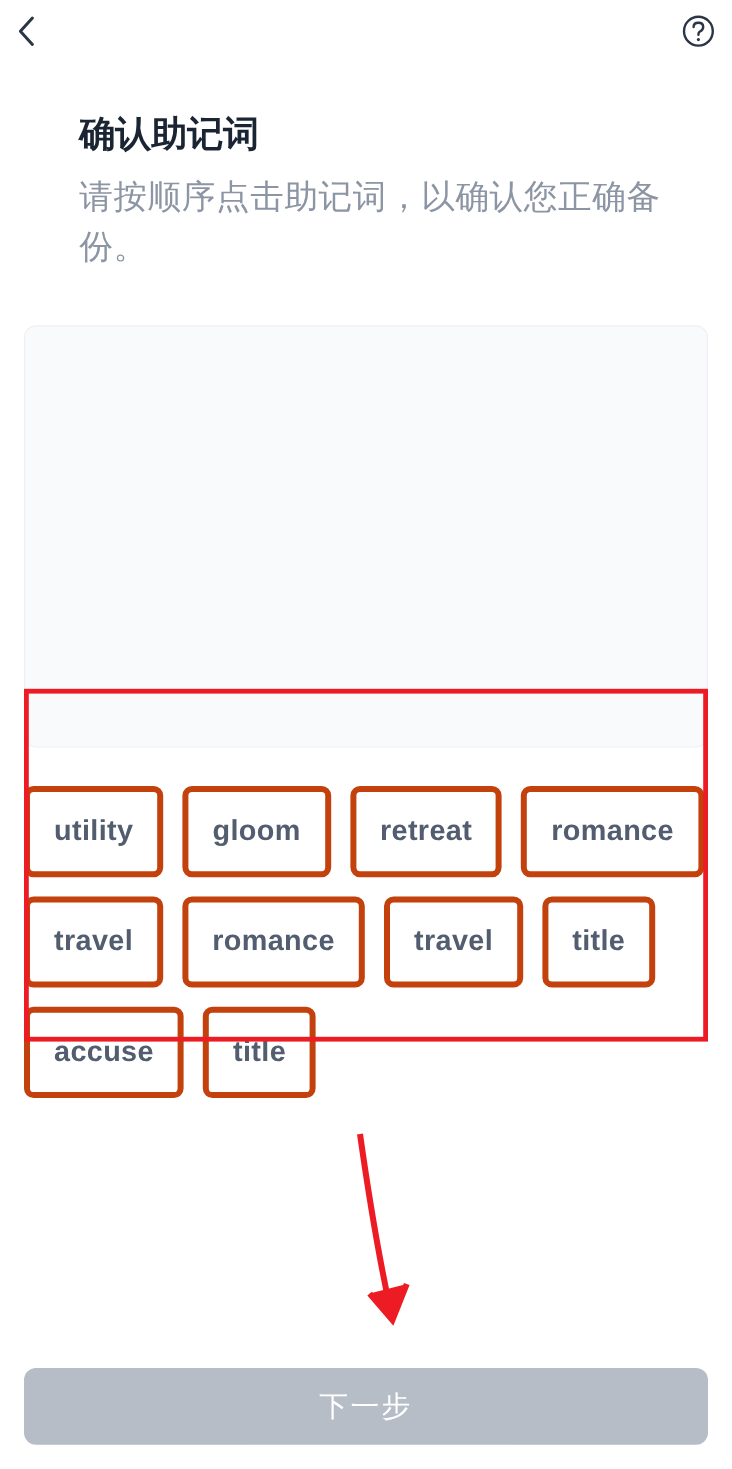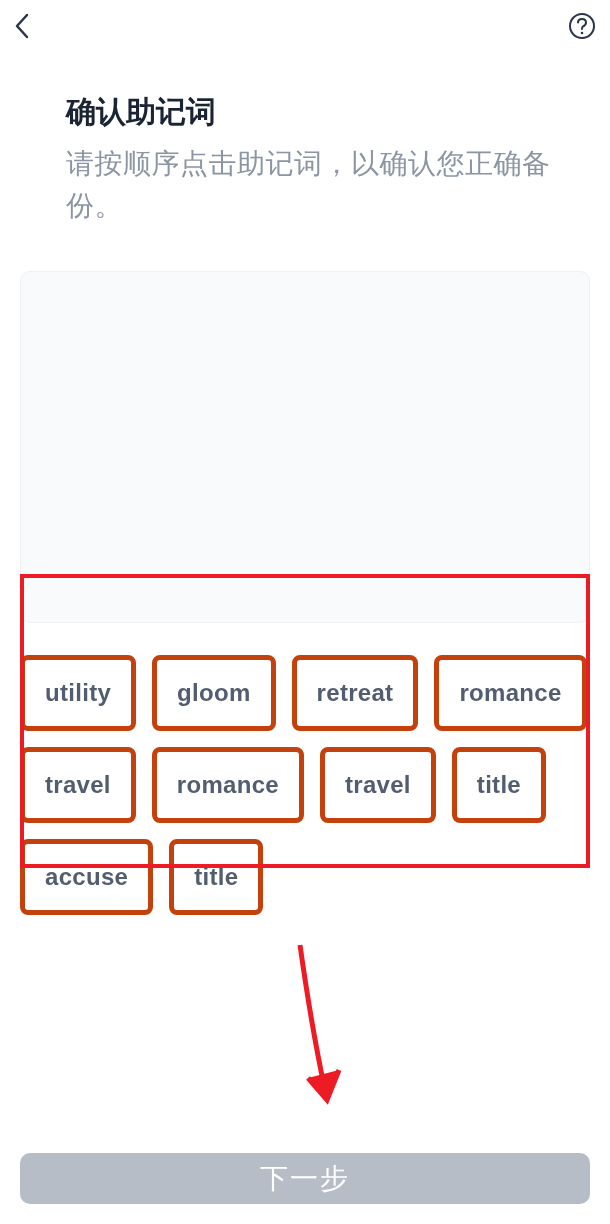--- a/index.html
+++ b/index.html
@@ -117,26 +117,26 @@
       color: #535d70;
       cursor: pointer;
       letter-spacing: 0.3px;
     }
 
     .next-btn {
       position: absolute;
       bottom: 20px;
       left: 20px;
       right: 20px;
-      height: 51px;
+      height: 64px;
       background: #b7bdc7;
       border: none;
       border-radius: 10px;
       color: #ffffff;
-      font-size: 28px;
+      font-size: 24px;
       letter-spacing: 2px;
       cursor: pointer;
       display: flex;
       align-items: center;
       justify-content: center;
     }
 
     .arrow-annotation {
       position: absolute;
       top: 940px;

